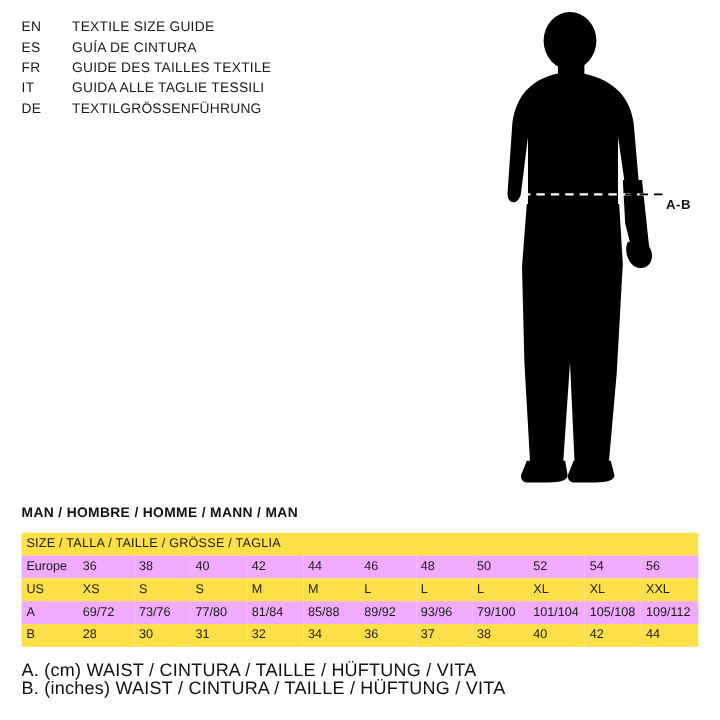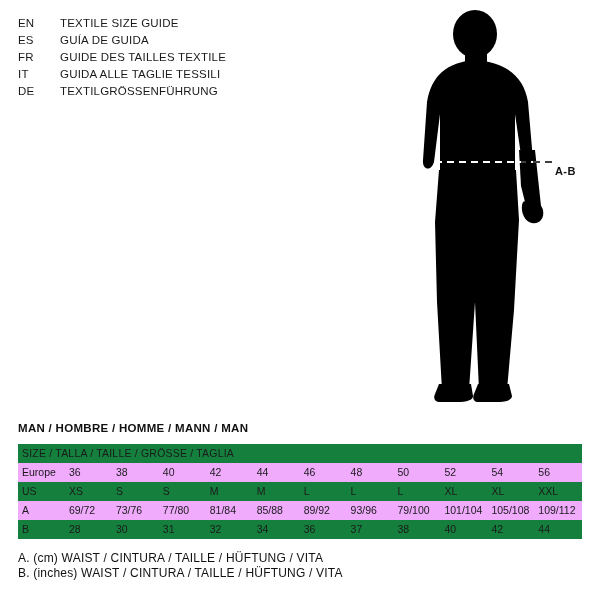--- a/index.html
+++ b/index.html
@@ -103,54 +103,54 @@
     font-weight: normal;
     white-space: nowrap;
     line-height: 13px;
   }
   table.size-table th:first-child,
   table.size-table td:first-child {
     width: 92px;
     padding-left: 4px;
   }
   .row-shade {
-    background: #15803d;
+    background: #fde047;
   }
   .row-plain {
     background: #f0abfc;
   }
   .hdr-cell {
     font-size: 10.5px;
     letter-spacing: 0.2px;
   }
 
   .footnotes {
     margin-top: 12px;
   }
   .footnote {
-    font-size: 12px;
+    font-size: 15px;
     line-height: 15px;
     letter-spacing: 0.2px;
     color: #111;
   }
 </style>
 </head>
 <body>
 
 <div class="page">
 
   <table class="lang-table">
     <tbody>
       <tr>
         <td class="lang-code">EN</td>
         <td class="lang-label">TEXTILE SIZE GUIDE</td>
       </tr>
       <tr>
         <td class="lang-code">ES</td>
-        <td class="lang-label">GUÍA DE GUIDA</td>
+        <td class="lang-label">GUÍA DE CINTURA</td>
       </tr>
       <tr>
         <td class="lang-code">FR</td>
         <td class="lang-label">GUIDE DES TAILLES TEXTILE</td>
       </tr>
       <tr>
         <td class="lang-code">IT</td>
         <td class="lang-label">GUIDA ALLE TAGLIE TESSILI</td>
       </tr>
       <tr>

